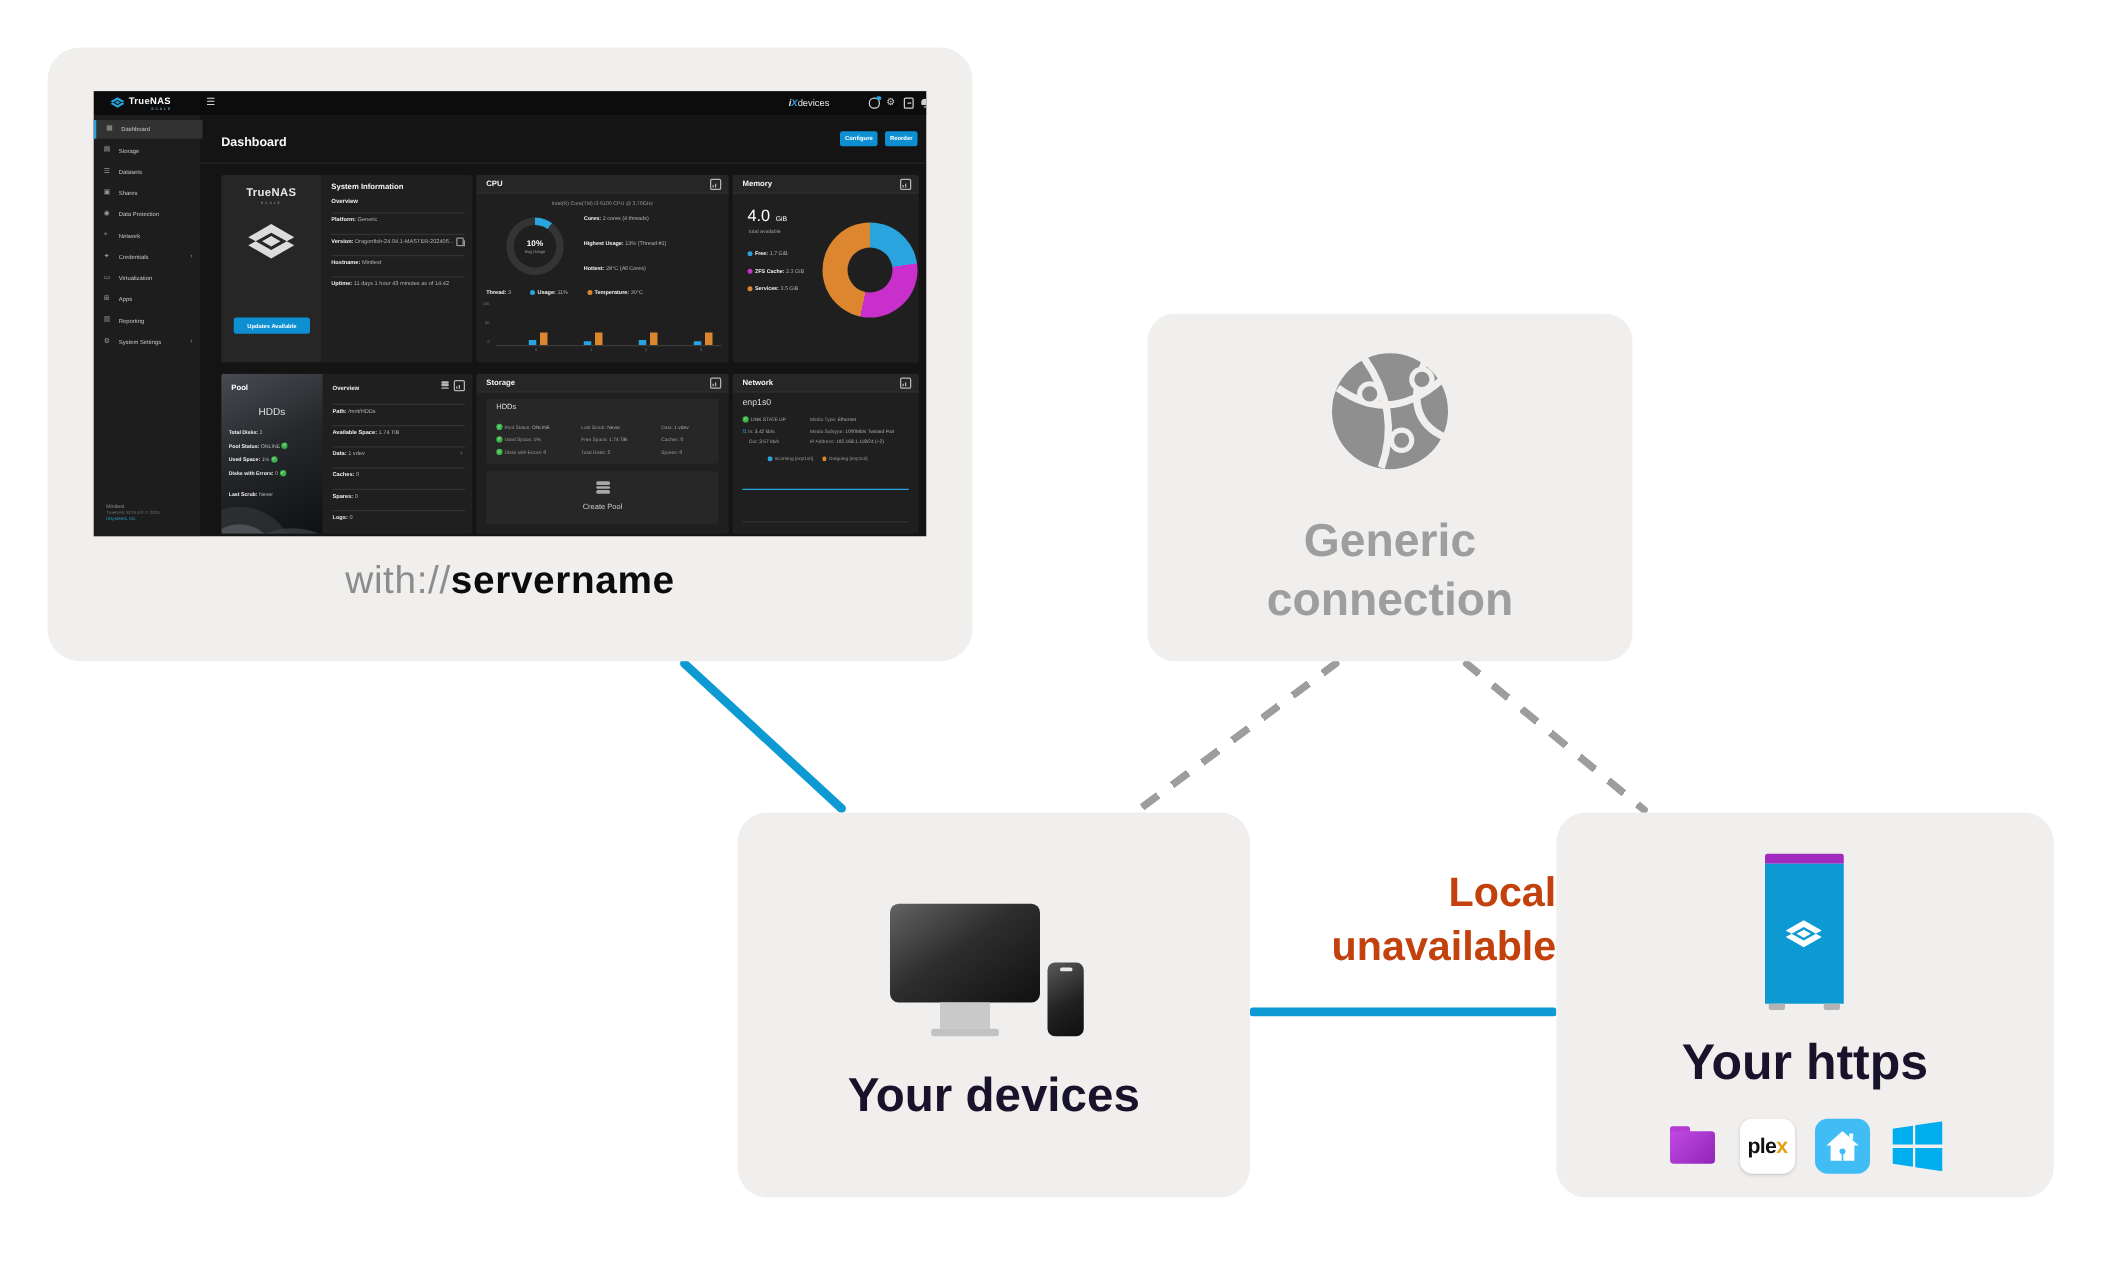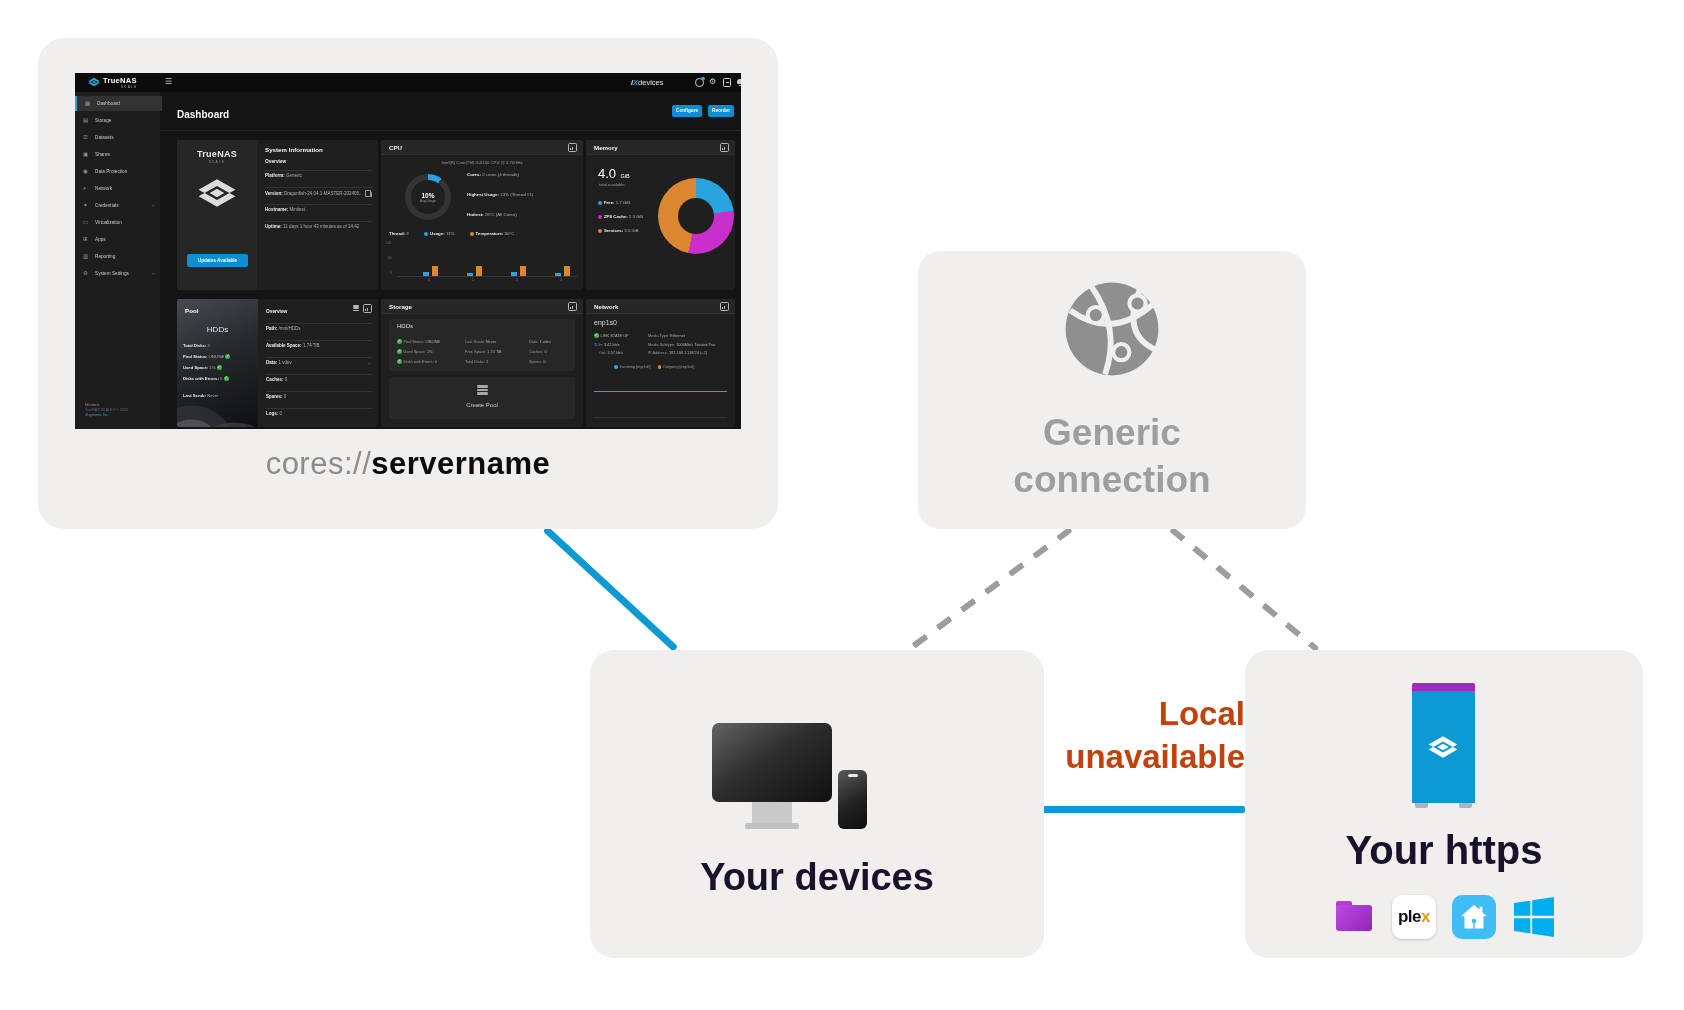--- a/index.html
+++ b/index.html
@@ -393,41 +393,41 @@
           <span class="dot" style="background:#dd8630;width:3.5px;height:3.5px;margin-left:6px;"></span><span>Outgoing [enp1s0]</span>
         </div>
         <div class="abs" style="left:8px;top:78px;width:133px;height:40px;border-bottom:1px solid #333;">
           <div class="netline" style="left:0;top:14px;width:133px;"></div>
         </div>
       </div>
 
     </div>
 
     <div class="caption" style="top:408px;">
-      <span>cores://</span><b>servername</b>
+      <span>with://</span><b>servername</b>
     </div>
   </div>
 
   <div class="card" style="left:918px;top:251px;width:388px;height:278px;border-radius:22px;">
     <svg width="116" height="116" viewBox="0 0 100 100" style="position:absolute;left:136px;top:20px;">
       <circle cx="50" cy="50" r="40" fill="#8f8f8f"></circle>
       <path d="M14 34 Q50 60 86 28" stroke="#f0efee" stroke-width="5" fill="none"></path>
       <path d="M32 13 Q58 50 44 89" stroke="#f0efee" stroke-width="5" fill="none"></path>
       <path d="M74 16 Q58 55 88 68" stroke="#f0efee" stroke-width="5" fill="none"></path>
       <circle cx="36" cy="38" r="7" fill="#8f8f8f" stroke="#f0efee" stroke-width="3.5"></circle>
       <circle cx="72" cy="28" r="7" fill="#8f8f8f" stroke="#f0efee" stroke-width="3.5"></circle>
       <circle cx="58" cy="70" r="7" fill="#8f8f8f" stroke="#f0efee" stroke-width="3.5"></circle>
     </svg>
     <div class="gray-label" style="top:158px;">
       <div>Generic</div>
       <div>connection</div>
     </div>
   </div>
 
-  <div class="card" style="left:590px;top:650px;width:454px;height:308px;">
+  <div class="card" style="left:590px;top:650px;width:410px;height:308px;">
     <div class="monitor" style="left:122px;top:73px;width:120px;height:79px;"></div>
     <div class="stand" style="left:162px;top:152px;width:40px;height:21px;"></div>
     <div class="stand-base" style="left:155px;top:173px;width:54px;height:6px;"></div>
     <div class="phone" style="left:248px;top:120px;width:29px;height:59px;">
       <div class="phone-notch"></div>
     </div>
     <div class="big-label" style="top:206px;font-size:38px;">Your devices</div>
   </div>
 
   <div class="card" style="left:1245px;top:650px;width:398px;height:308px;">

